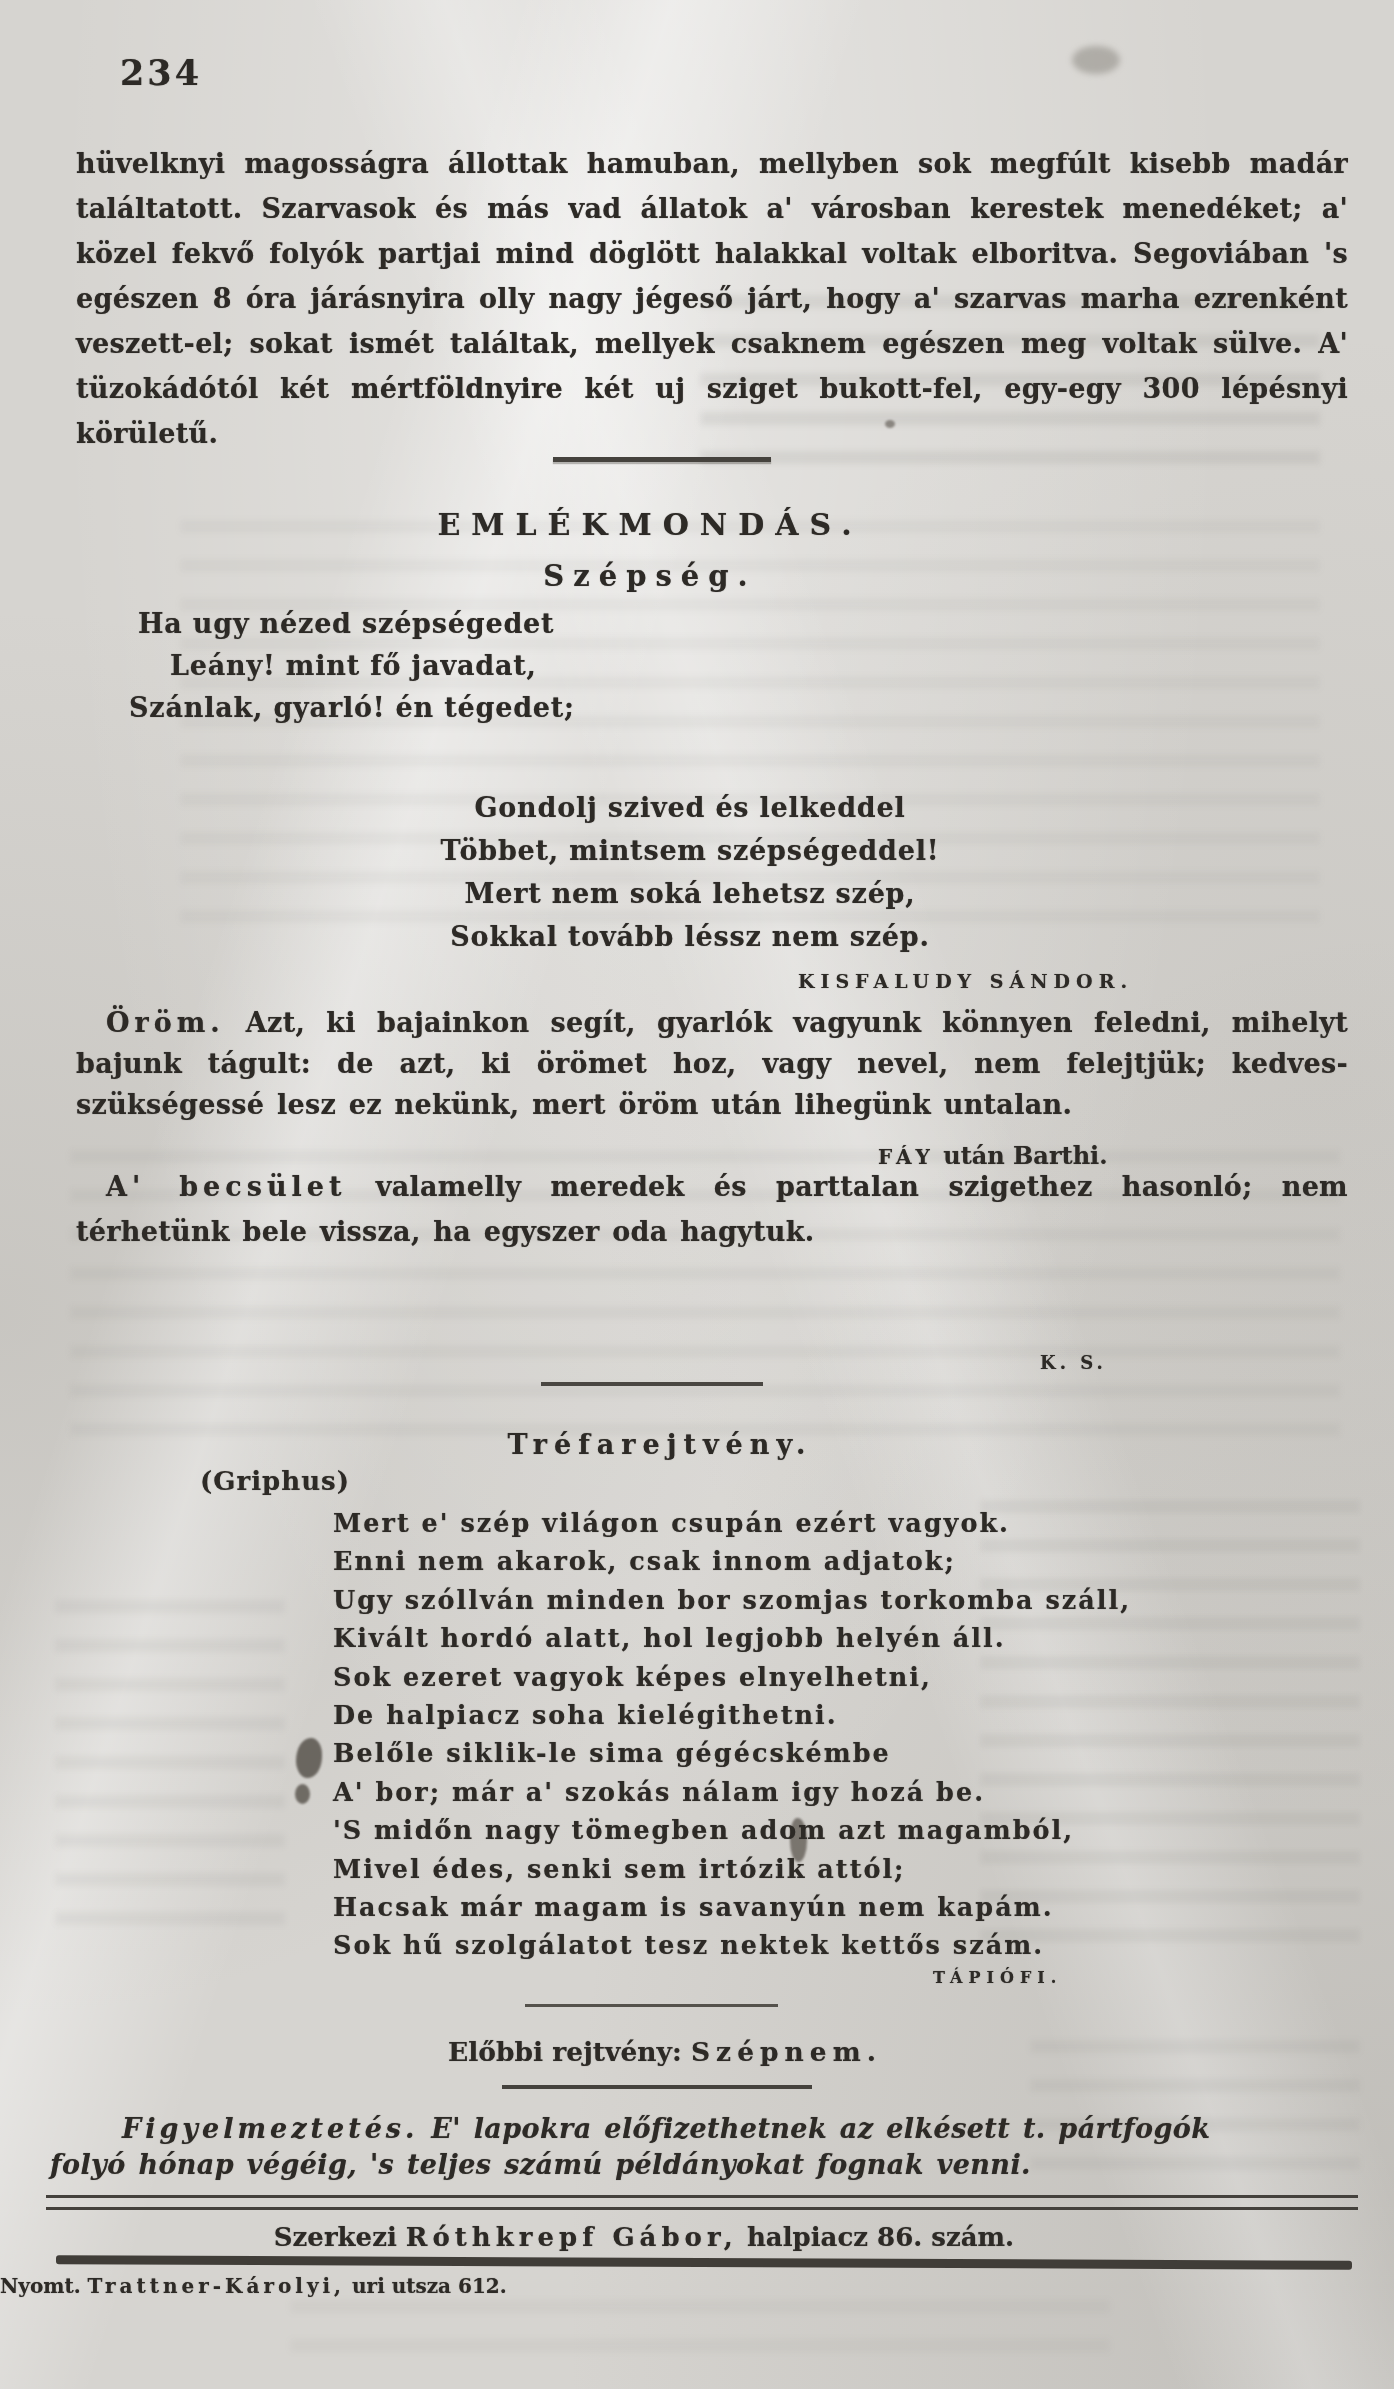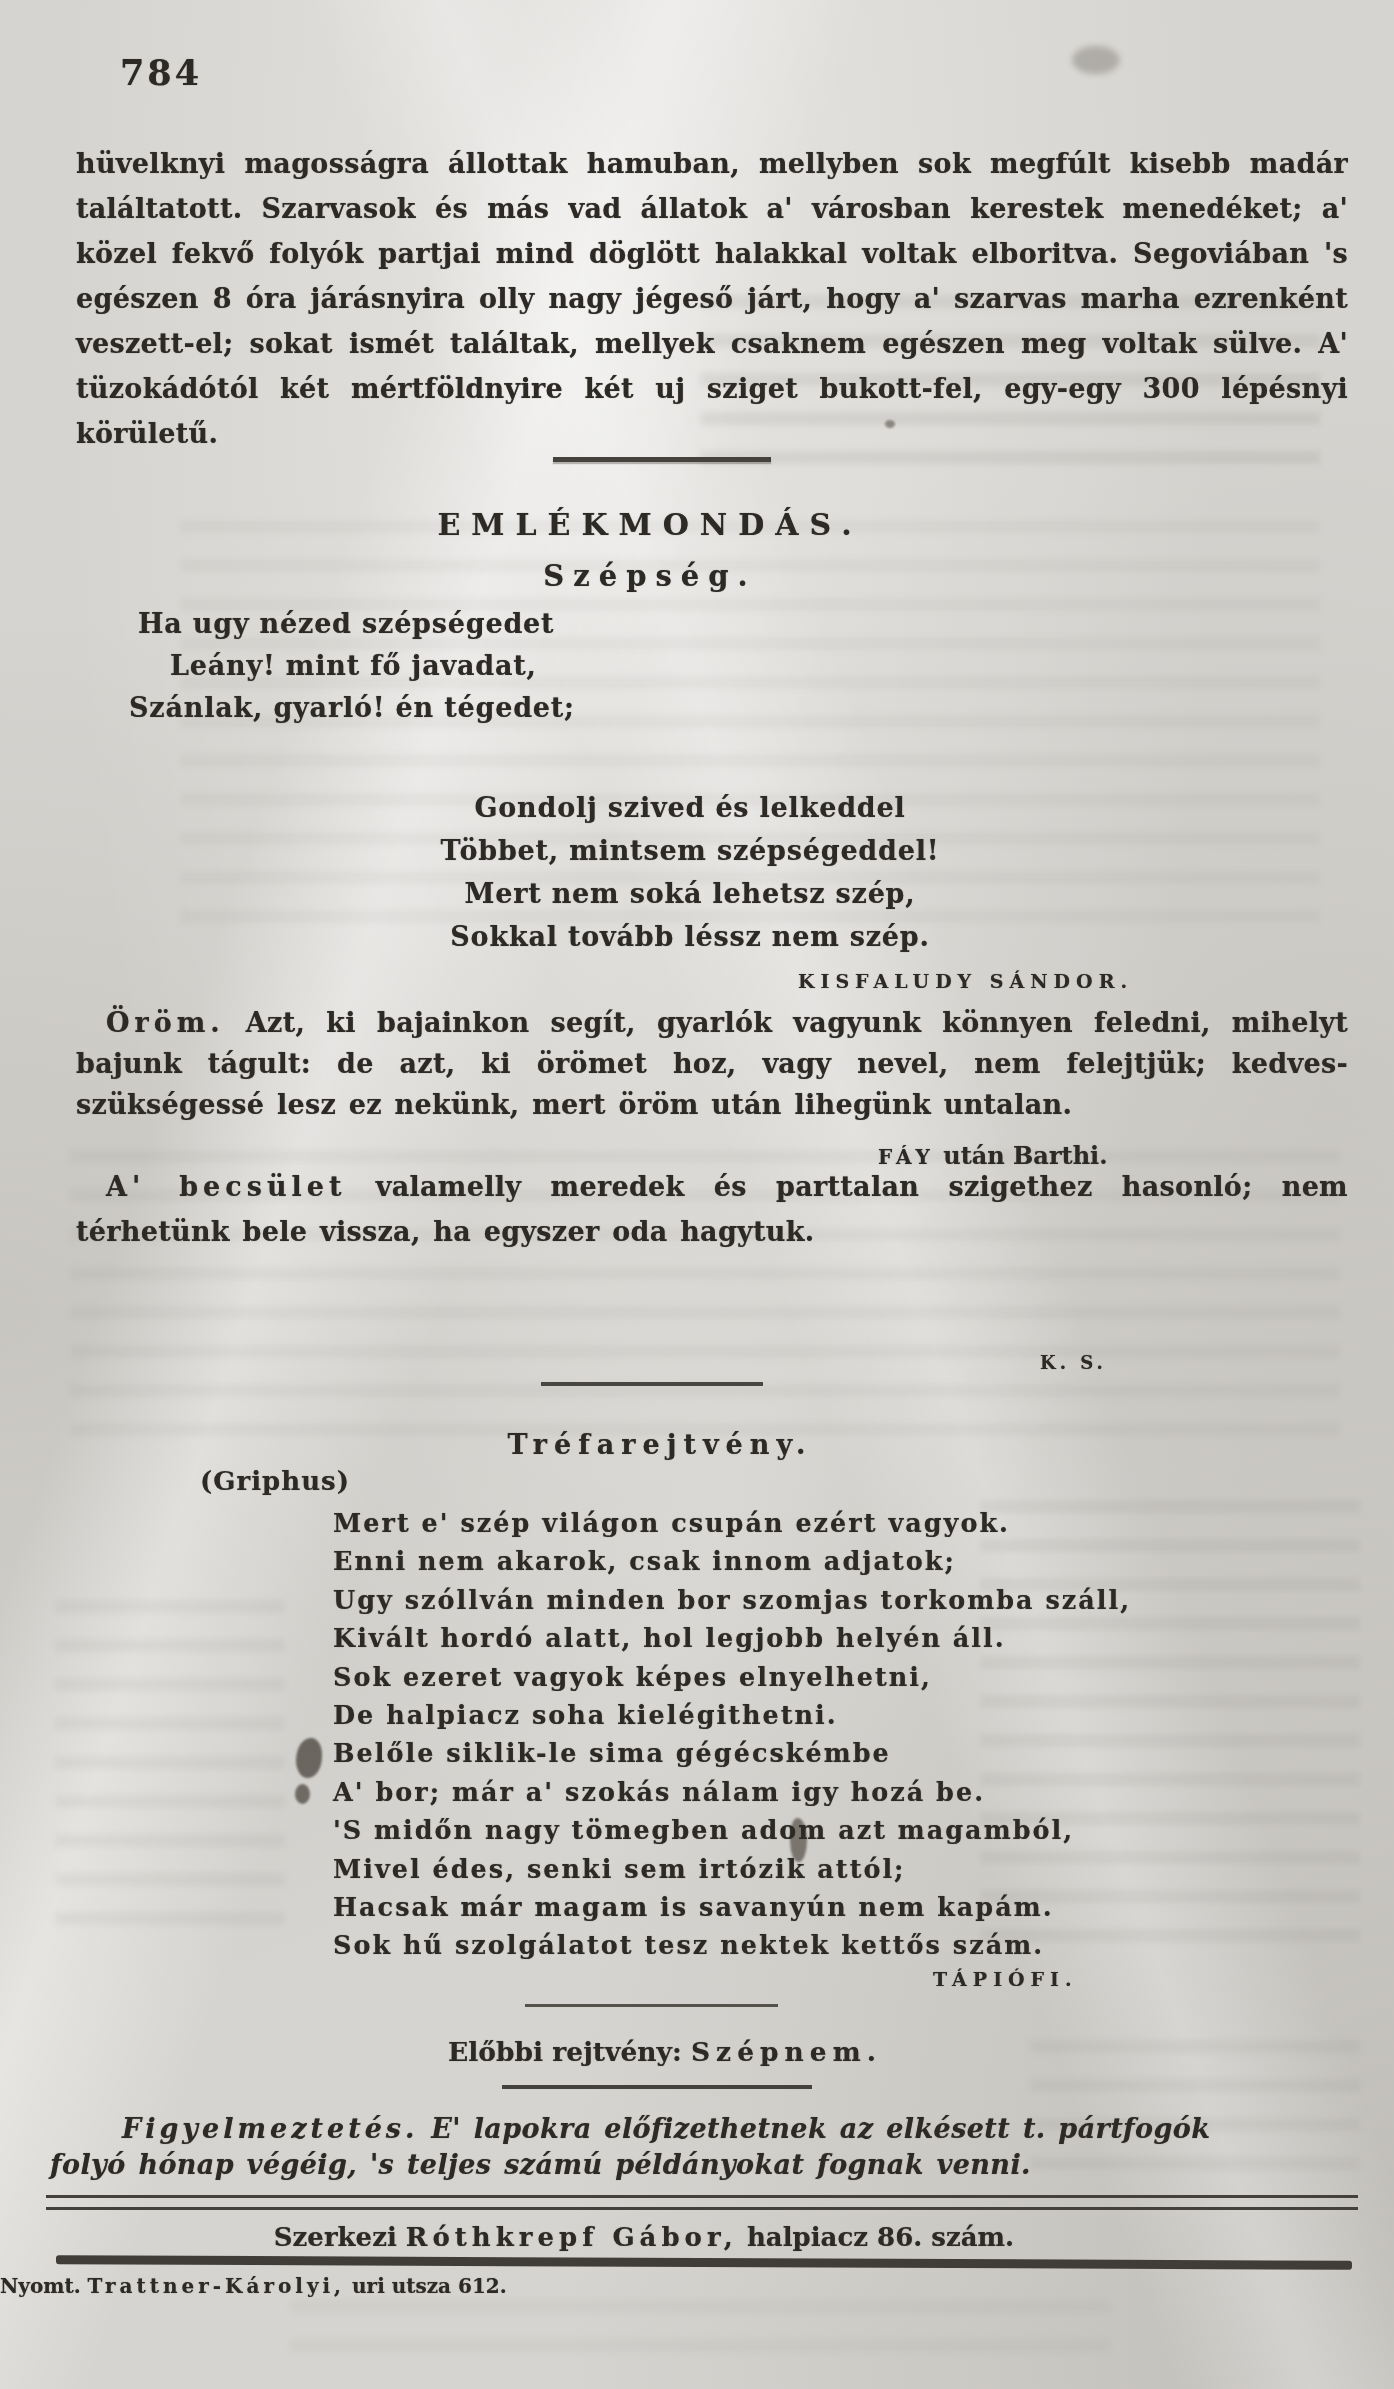--- a/index.html
+++ b/index.html
@@ -57,21 +57,21 @@
   #attr-fay .smallcaps{font-size:20px;letter-spacing:5px;}
   #attr-ks{left:1040px;top:1352px;font-size:18px;font-weight:700;letter-spacing:4px;}
 
   #rule2{left:541px;top:1382px;width:222px;height:4px;background:#4a4742;}
 
   #h-trefa{left:200px;top:1429px;width:920px;text-align:center;font-size:27px;font-weight:700;letter-spacing:7px;}
   #h-griphus{left:200px;top:1466px;width:920px;font-size:26px;font-weight:700;letter-spacing:1px;}
 
   #riddle{left:333px;top:1504px;font-size:25.5px;line-height:38.4px;font-weight:700;letter-spacing:2px;white-space:nowrap;}
 
-  #attr-tapiofi{left:933px;top:1968px;font-size:19px;font-weight:700;letter-spacing:6px;}
+  #attr-tapiofi{left:933px;top:1968px;font-size:16px;font-weight:700;letter-spacing:6px;}
   #rule3{left:525px;top:2004px;width:253px;height:3px;background:#55524c;}
 
   #solution{left:200px;top:2036px;width:930px;text-align:center;font-size:26.5px;font-weight:700;}
   #solution .sol-sp{letter-spacing:6px;}
   #rule4{left:502px;top:2085px;width:310px;height:4px;}
 
   #notice{left:50px;top:2111px;width:1240px;font-size:27px;line-height:36px;font-weight:700;font-style:italic;
           text-indent:72px;letter-spacing:0.4px;word-spacing:3px;}
   #notice .lead-sp{letter-spacing:4px;}
 
@@ -95,21 +95,21 @@
   <div class="ghost" style="left:55px;top:1600px;width:230px;height:350px;opacity:.7;"></div>
   <div class="ghost" style="left:1030px;top:2040px;width:330px;height:130px;opacity:.7;"></div>
   <div class="ghost" style="left:290px;top:2300px;width:820px;height:70px;opacity:.5;"></div>
 
   <div class="stain" style="left:296px;top:1738px;width:26px;height:40px;background:#514c45;opacity:.8;border-radius:58% 42% 55% 45%;"></div>
   <div class="stain" style="left:295px;top:1784px;width:15px;height:20px;background:#57524b;opacity:.8;border-radius:50%;"></div>
   <div class="stain" style="left:790px;top:1818px;width:17px;height:44px;background:#554f48;opacity:.7;border-radius:45% 55% 50% 50%;"></div>
   <div class="stain" style="left:1072px;top:46px;width:48px;height:28px;background:#8d8a83;opacity:.55;border-radius:50%;filter:blur(3px);"></div>
   <div class="stain" style="left:885px;top:420px;width:10px;height:8px;background:#6a655e;opacity:.7;border-radius:50%;"></div>
 
-  <div id="pagenum" class="abs ink">784</div>
+  <div id="pagenum" class="abs ink">234</div>
 
   <div id="para1" class="abs ink">hüvelknyi magosságra állottak hamuban, mellyben sok megfúlt kisebb madár találtatott. Szarvasok és más vad állatok a' városban kerestek menedéket; a' közel fekvő folyók partjai mind döglött halakkal voltak elboritva. Segoviában 's egészen 8 óra járásnyira olly nagy jégeső járt, hogy a' szarvas marha ezrenként veszett-el; sokat ismét találtak, mellyek csaknem egészen meg voltak sülve. A' tüzokádótól két mértföldnyire két uj sziget bukott-fel, egy-egy 300 lépésnyi körületű.</div>
 
   <div id="rule1" class="rule"></div>
 
   <div id="h-emlek" class="abs ink">EMLÉKMONDÁS.</div>
   <div id="h-szepseg" class="abs ink">Szépség.</div>
 
   <div id="stanza-left" class="abs ink stanza">
     <div class="pline">Ha ugy nézed szépségedet</div>

